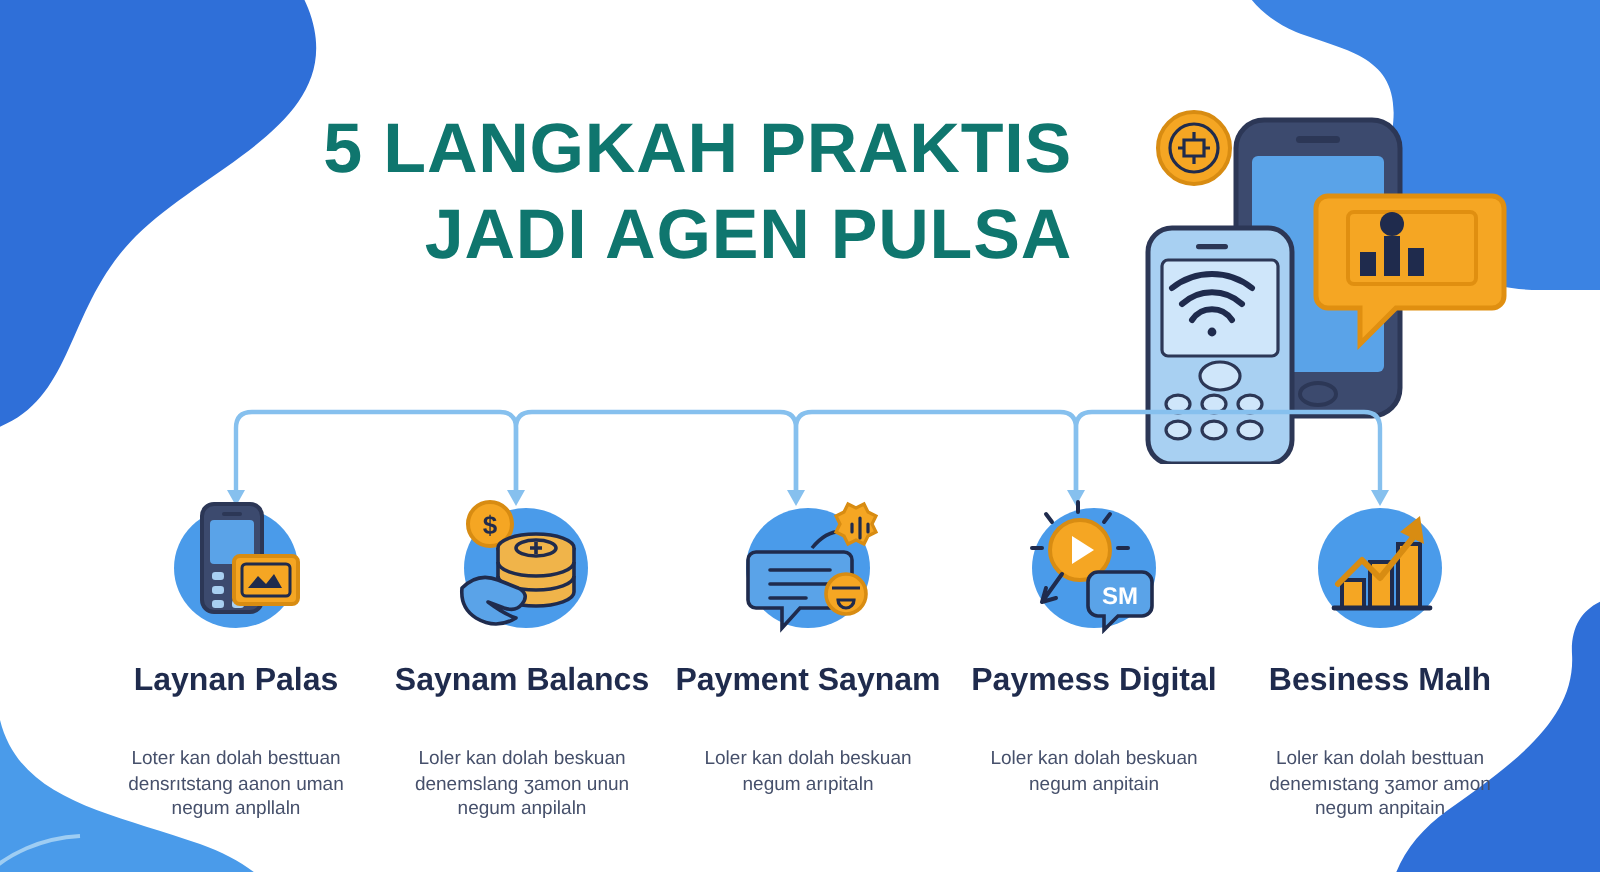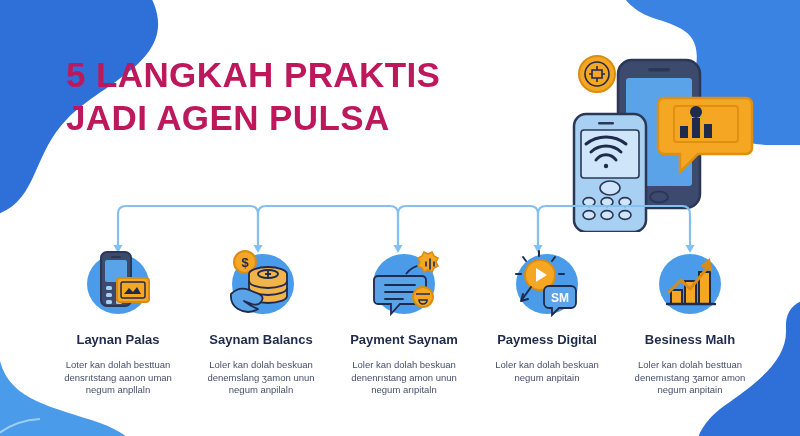--- a/index.html
+++ b/index.html
@@ -30,22 +30,23 @@
     position: absolute;
     left: 66px;
     top: 53px;
     width: 470px;
   }
   .title-line {
     font-size: 35px;
     font-weight: bold;
     letter-spacing: 0.4px;
     line-height: 43px;
-    color: #be185d;
+    color: #0f766e;
     white-space: nowrap;
+    text-align: right;
   }
 
   
   #hero { position: absolute; left: 556px; top: 42px; }
 
   
   #connectors { position: absolute; left: 0; top: 196px; }
 
   
   #steps {
@@ -65,28 +66,28 @@
   }
   .step-icon-wrap {
     width: 76px;
     height: 76px;
     display: flex;
     align-items: center;
     justify-content: center;
   }
   .step-title {
     margin-top: 12px;
-    font-size: 13px;
+    font-size: 16px;
     font-weight: bold;
     color: #1f2b4d;
     text-align: center;
     white-space: nowrap;
   }
   .step-desc {
-    margin-top: 12px;
+    margin-top: 24px;
     font-size: 9.5px;
     line-height: 12.5px;
     color: #46506b;
     text-align: center;
     width: 138px;
   }
 </style>
 </head>
 <body>
 
@@ -266,21 +267,20 @@
           </g>
           <g>
             <circle cx="57" cy="53" r="10" fill="#f5a623" stroke="#d88c12" stroke-width="1.8"></circle>
             <path d="M50,50 h14 M53,56 a4,4 0 0 0 8,0 z" fill="none" stroke="#1f2b4d" stroke-width="1.6"></path>
           </g>
         </svg>
       </div>
       <div class="step-title">Payment Saynam</div>
       <div class="step-desc">
         <div>Loler kan dolah beskuan</div>
-        <div>denenrıstang amon unun</div>
         <div>negum arıpitaln</div>
       </div>
     </div>
 
     <div class="step">
       <div class="step-icon-wrap">
         <svg width="76" height="76" viewBox="0 0 76 76">
           <ellipse cx="38" cy="40" rx="31" ry="30" fill="#4a9bea"></ellipse>
           <g stroke="#1f2b4d" stroke-width="2" stroke-linecap="round">
             <path d="M30,12 v-5"></path>

